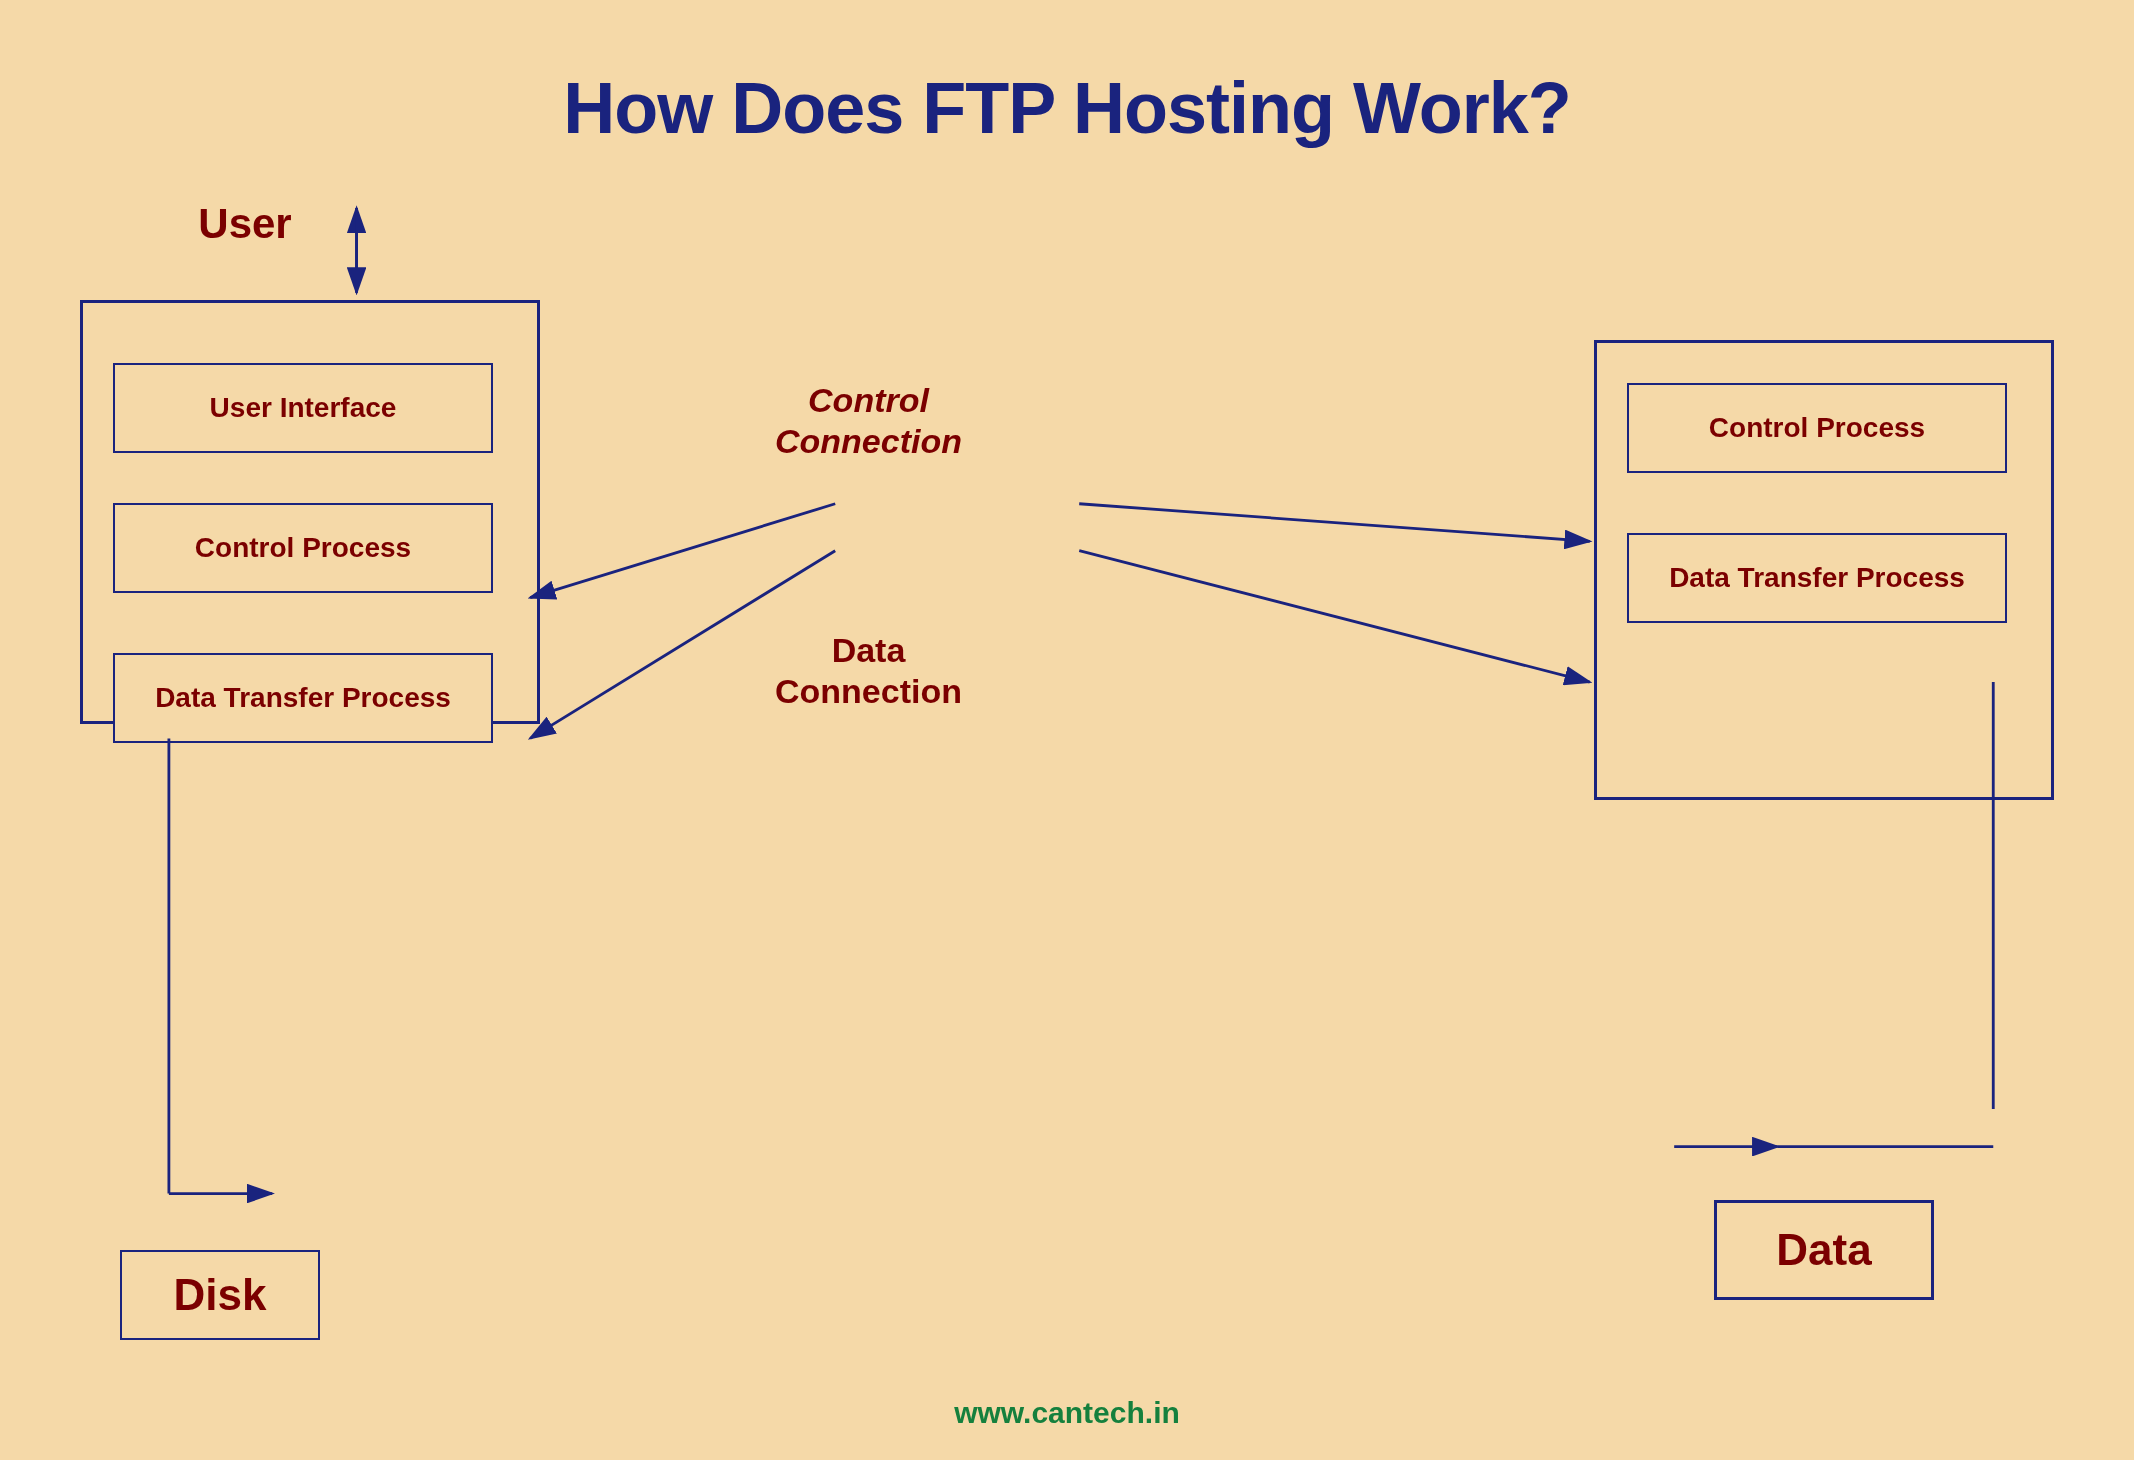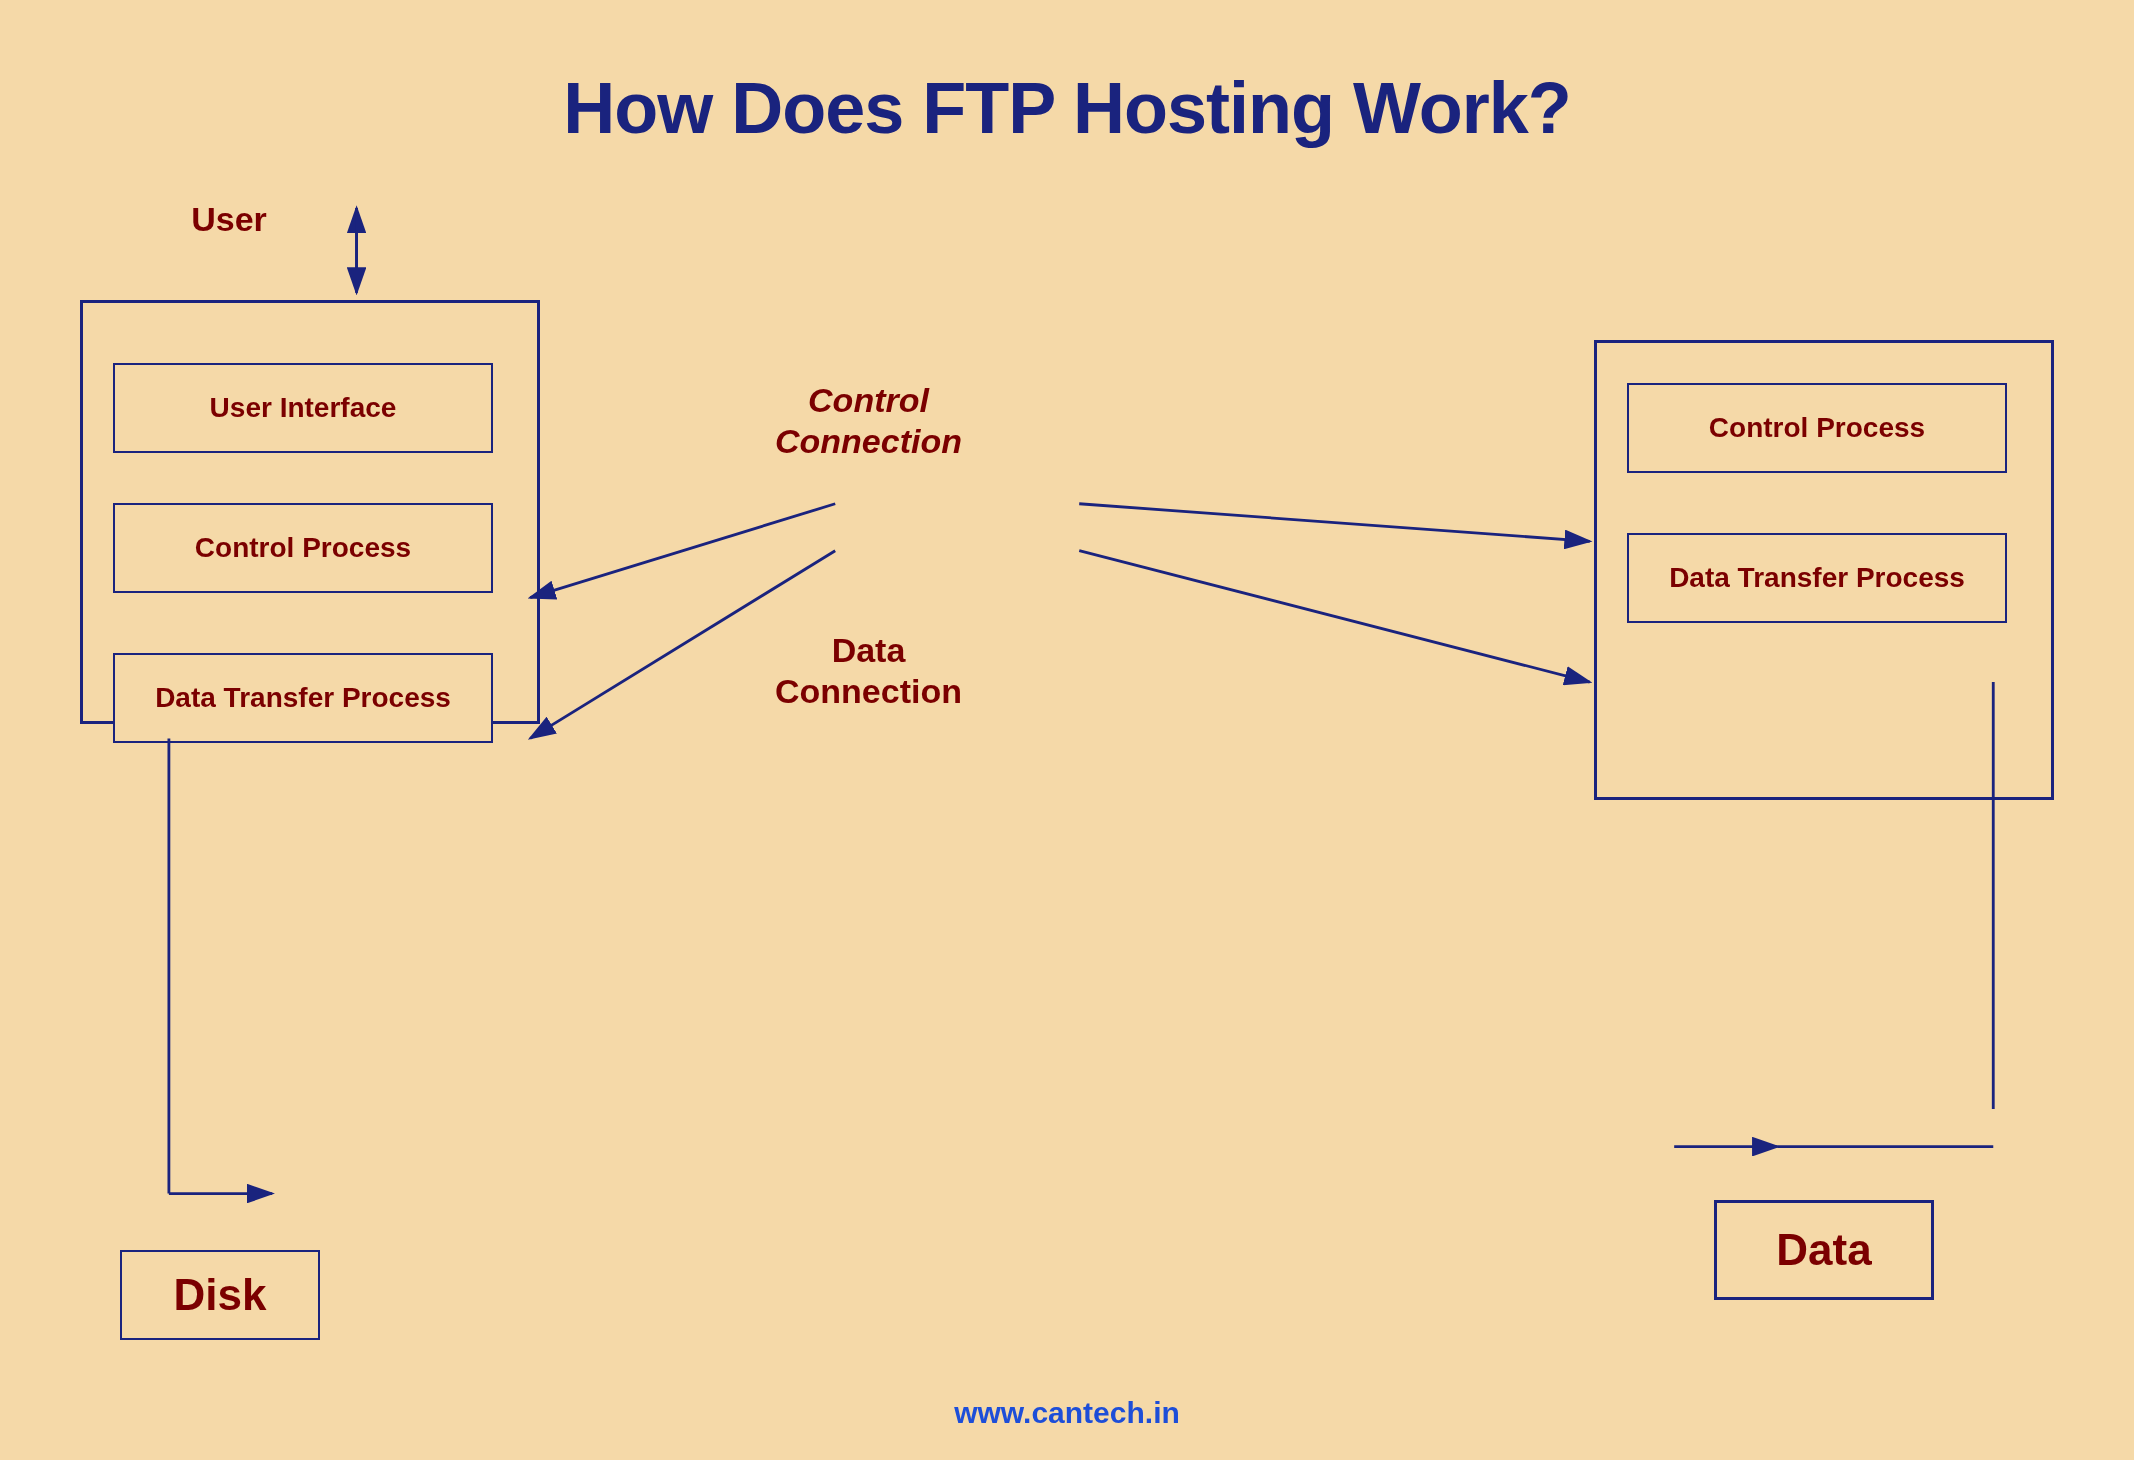--- a/index.html
+++ b/index.html
@@ -74,24 +74,24 @@
     .dtp-box-left {
       top: 350px;
       left: 30px;
       width: 380px;
       height: 90px;
     }
 
     
     .user-label {
       position: absolute;
-      left: 229px;
+      left: 245px;
       top: 20px;
       color: #7b0000;
-      font-size: 34px;
+      font-size: 42px;
       font-weight: 600;
       transform: translateX(-50%);
     }
 
     
     .tcpip-box {
       position: absolute;
       left: 820px;
       top: 280px;
       width: 260px;
@@ -195,21 +195,21 @@
       text-align: center;
       line-height: 1.2;
     }
 
     
     .footer {
       position: absolute;
       bottom: 30px;
       width: 100%;
       text-align: center;
-      color: #1d4ed8;
+      color: #15803d;
       font-size: 30px;
       font-weight: 700;
     }
 
     
     .arrows-svg {
       position: absolute;
       top: 0;
       left: 0;
       width: 100%;

